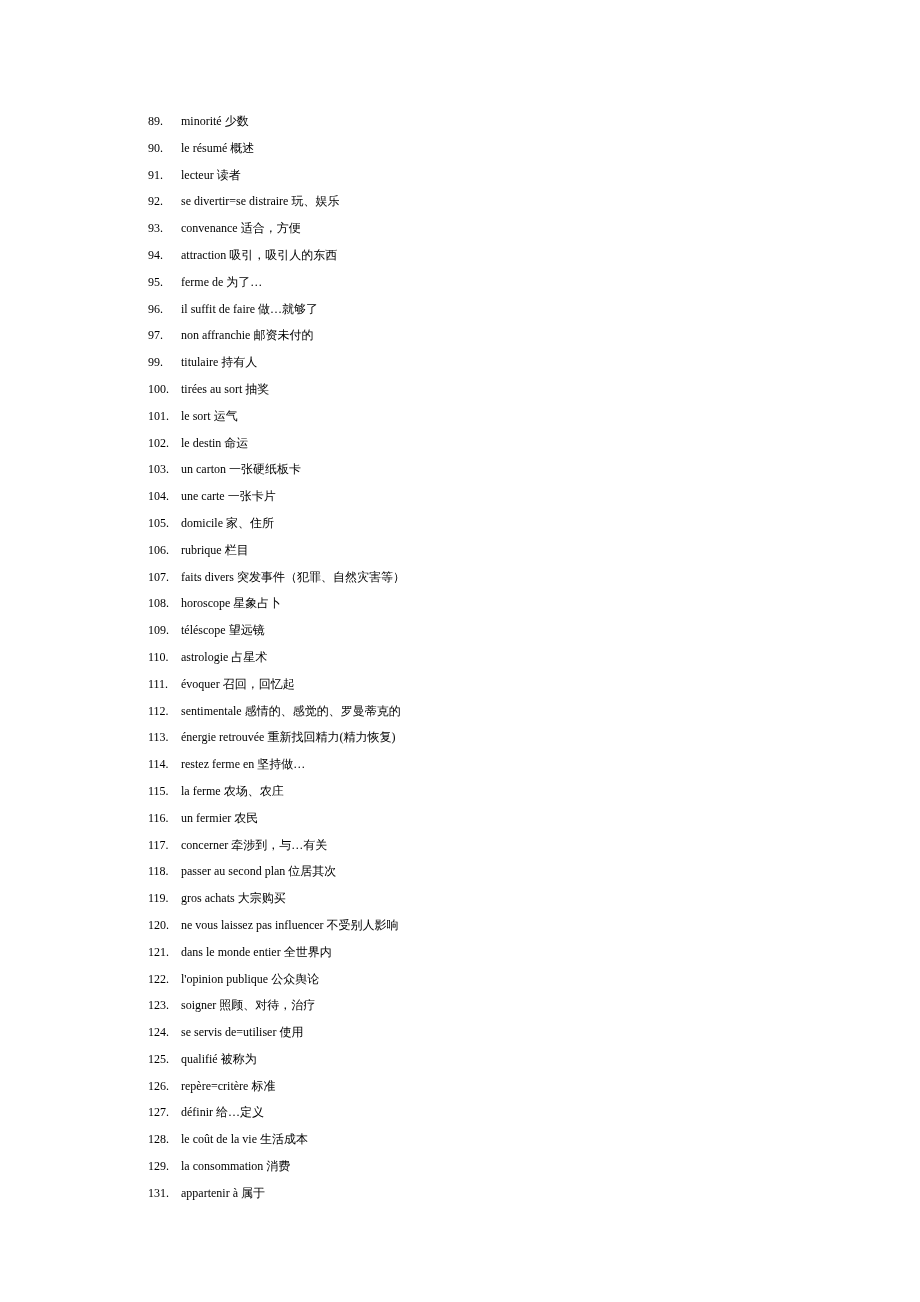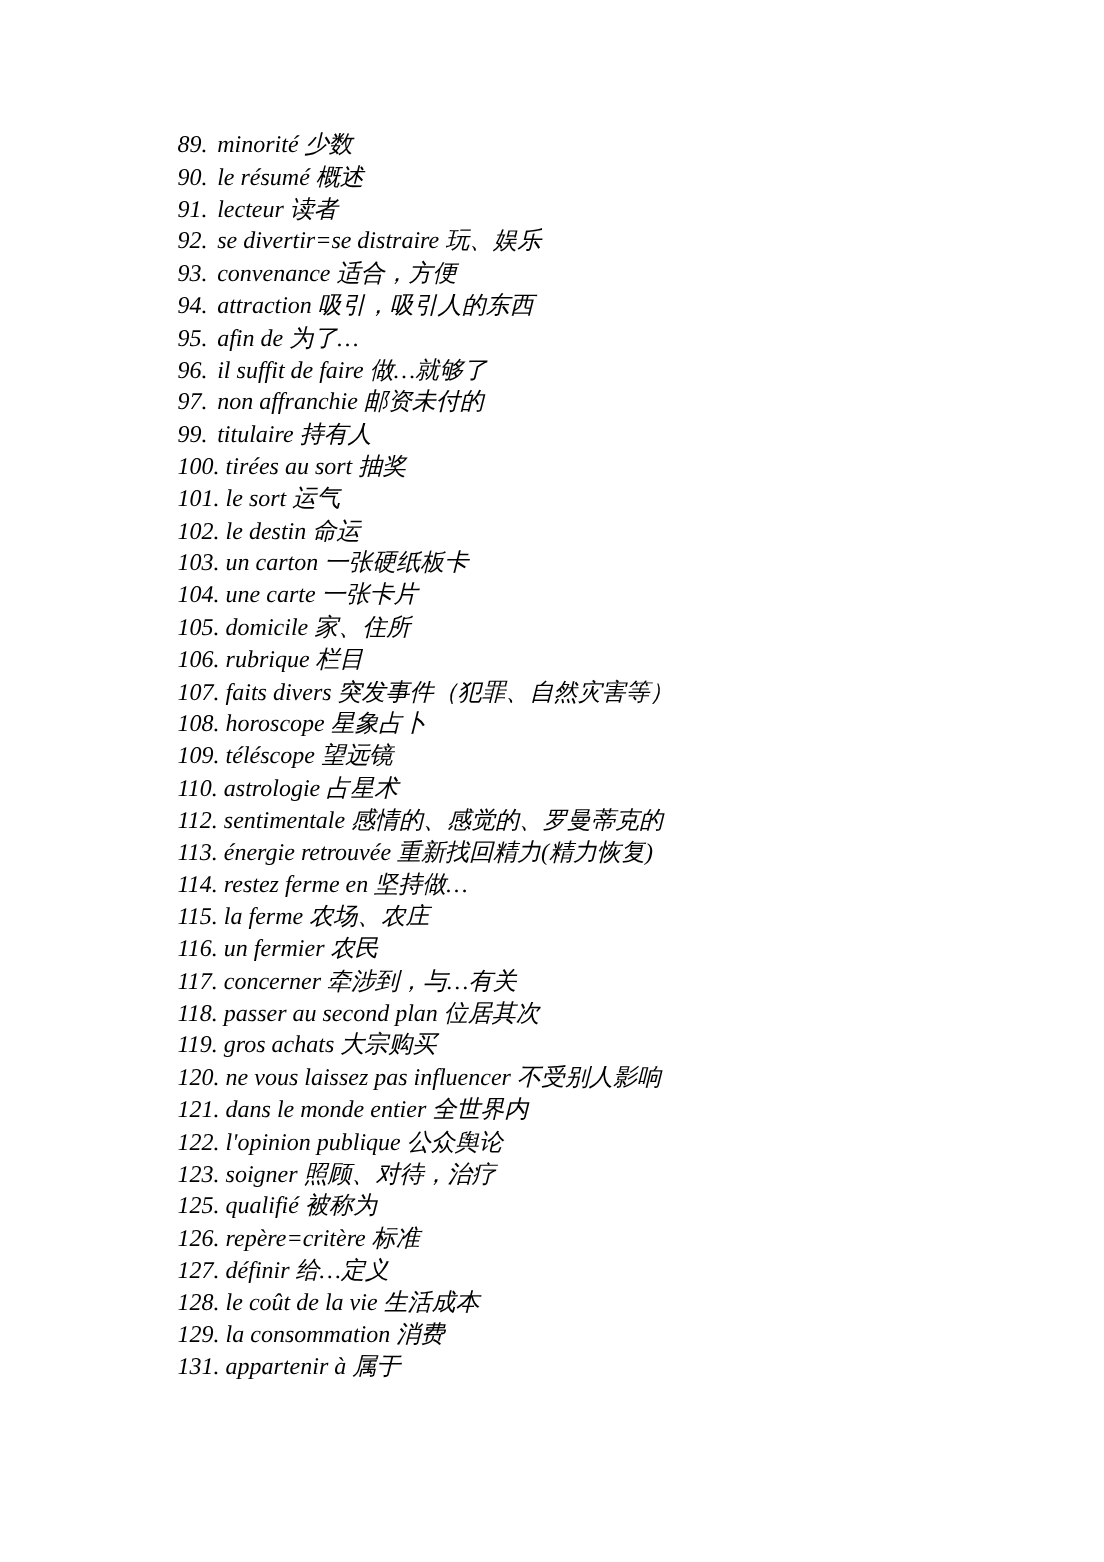--- a/index.html
+++ b/index.html
@@ -14,22 +14,21 @@
       box-sizing: border-box;
     }
     .page {
       padding-top: 108px;
       padding-left: 148px;
       padding-right: 80px;
     }
     .entry {
       line-height: 26.8px;
       white-space: nowrap;
-      font-size: 20px;
-      font-style: italic;
+      font-size: 12px;
     }
     .num {
       display: inline-block;
       min-width: 30px;
     }
     .num-col-a {
       display: inline-block;
       width: 33px;
       text-align: left;
     }
@@ -38,47 +37,49 @@
 <body>
 
 <div class="page">
   <div id="list-container">
       <div class="entry"><span class="num-col-a">89.</span><span>minorité  少数</span></div>
       <div class="entry"><span class="num-col-a">90.</span><span>le résumé  概述</span></div>
       <div class="entry"><span class="num-col-a">91.</span><span>lecteur  读者</span></div>
       <div class="entry"><span class="num-col-a">92.</span><span>se divertir=se distraire  玩、娱乐</span></div>
       <div class="entry"><span class="num-col-a">93.</span><span>convenance  适合，方便</span></div>
       <div class="entry"><span class="num-col-a">94.</span><span>attraction  吸引，吸引人的东西</span></div>
-      <div class="entry"><span class="num-col-a">95.</span><span>afin de  为了…</span></div>
+      <div class="entry"><span class="num-col-a">95.</span><span>ferme de  为了…</span></div>
       <div class="entry"><span class="num-col-a">96.</span><span>il suffit de faire  做…就够了</span></div>
       <div class="entry"><span class="num-col-a">97.</span><span>non affranchie  邮资未付的</span></div>
       <div class="entry"><span class="num-col-a">99.</span><span>titulaire  持有人</span></div>
       <div class="entry"><span class="num">100.</span> <span>tirées au sort  抽奖</span></div>
       <div class="entry"><span class="num">101.</span> <span>le sort  运气</span></div>
       <div class="entry"><span class="num">102.</span> <span>le destin  命运</span></div>
       <div class="entry"><span class="num">103.</span> <span>un carton  一张硬纸板卡</span></div>
       <div class="entry"><span class="num">104.</span> <span>une carte  一张卡片</span></div>
       <div class="entry"><span class="num">105.</span> <span>domicile  家、住所</span></div>
       <div class="entry"><span class="num">106.</span> <span>rubrique  栏目</span></div>
       <div class="entry"><span class="num">107.</span> <span>faits divers  突发事件（犯罪、自然灾害等）</span></div>
       <div class="entry"><span class="num">108.</span> <span>horoscope  星象占卜</span></div>
       <div class="entry"><span class="num">109.</span> <span>téléscope  望远镜</span></div>
       <div class="entry"><span class="num">110.</span> <span>astrologie  占星术</span></div>
+      <div class="entry"><span class="num">111.</span> <span>évoquer  召回，回忆起</span></div>
       <div class="entry"><span class="num">112.</span> <span>sentimentale  感情的、感觉的、罗曼蒂克的</span></div>
       <div class="entry"><span class="num">113.</span> <span>énergie retrouvée  重新找回精力(精力恢复)</span></div>
       <div class="entry"><span class="num">114.</span> <span>restez ferme en  坚持做…</span></div>
       <div class="entry"><span class="num">115.</span> <span>la ferme  农场、农庄</span></div>
       <div class="entry"><span class="num">116.</span> <span>un fermier  农民</span></div>
       <div class="entry"><span class="num">117.</span> <span>concerner  牵涉到，与…有关</span></div>
       <div class="entry"><span class="num">118.</span> <span>passer au second plan  位居其次</span></div>
       <div class="entry"><span class="num">119.</span> <span>gros achats  大宗购买</span></div>
       <div class="entry"><span class="num">120.</span> <span>ne vous laissez pas influencer  不受别人影响</span></div>
       <div class="entry"><span class="num">121.</span> <span>dans le monde entier  全世界内</span></div>
       <div class="entry"><span class="num">122.</span> <span>l'opinion publique  公众舆论</span></div>
       <div class="entry"><span class="num">123.</span> <span>soigner  照顾、对待，治疗</span></div>
+      <div class="entry"><span class="num">124.</span> <span>se servis de=utiliser  使用</span></div>
       <div class="entry"><span class="num">125.</span> <span>qualifié  被称为</span></div>
       <div class="entry"><span class="num">126.</span> <span>repère=critère  标准</span></div>
       <div class="entry"><span class="num">127.</span> <span>définir  给…定义</span></div>
       <div class="entry"><span class="num">128.</span> <span>le coût de la vie  生活成本</span></div>
       <div class="entry"><span class="num">129.</span> <span>la consommation  消费</span></div>
       <div class="entry"><span class="num">131.</span> <span>appartenir à  属于</span></div>
     </div>
 </div>
 
 </body></html>

